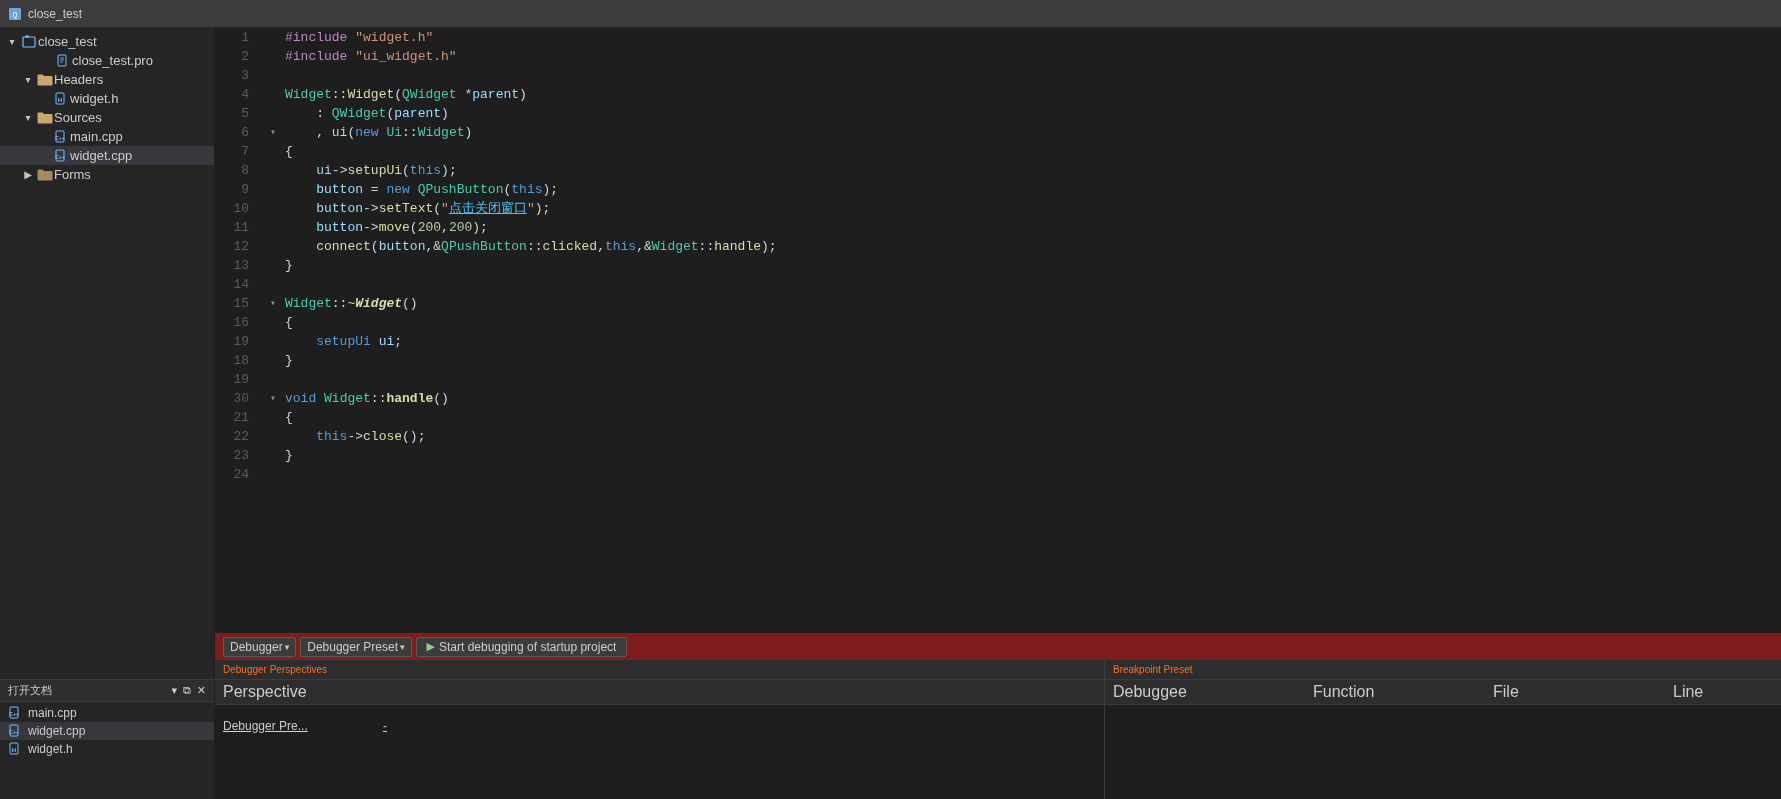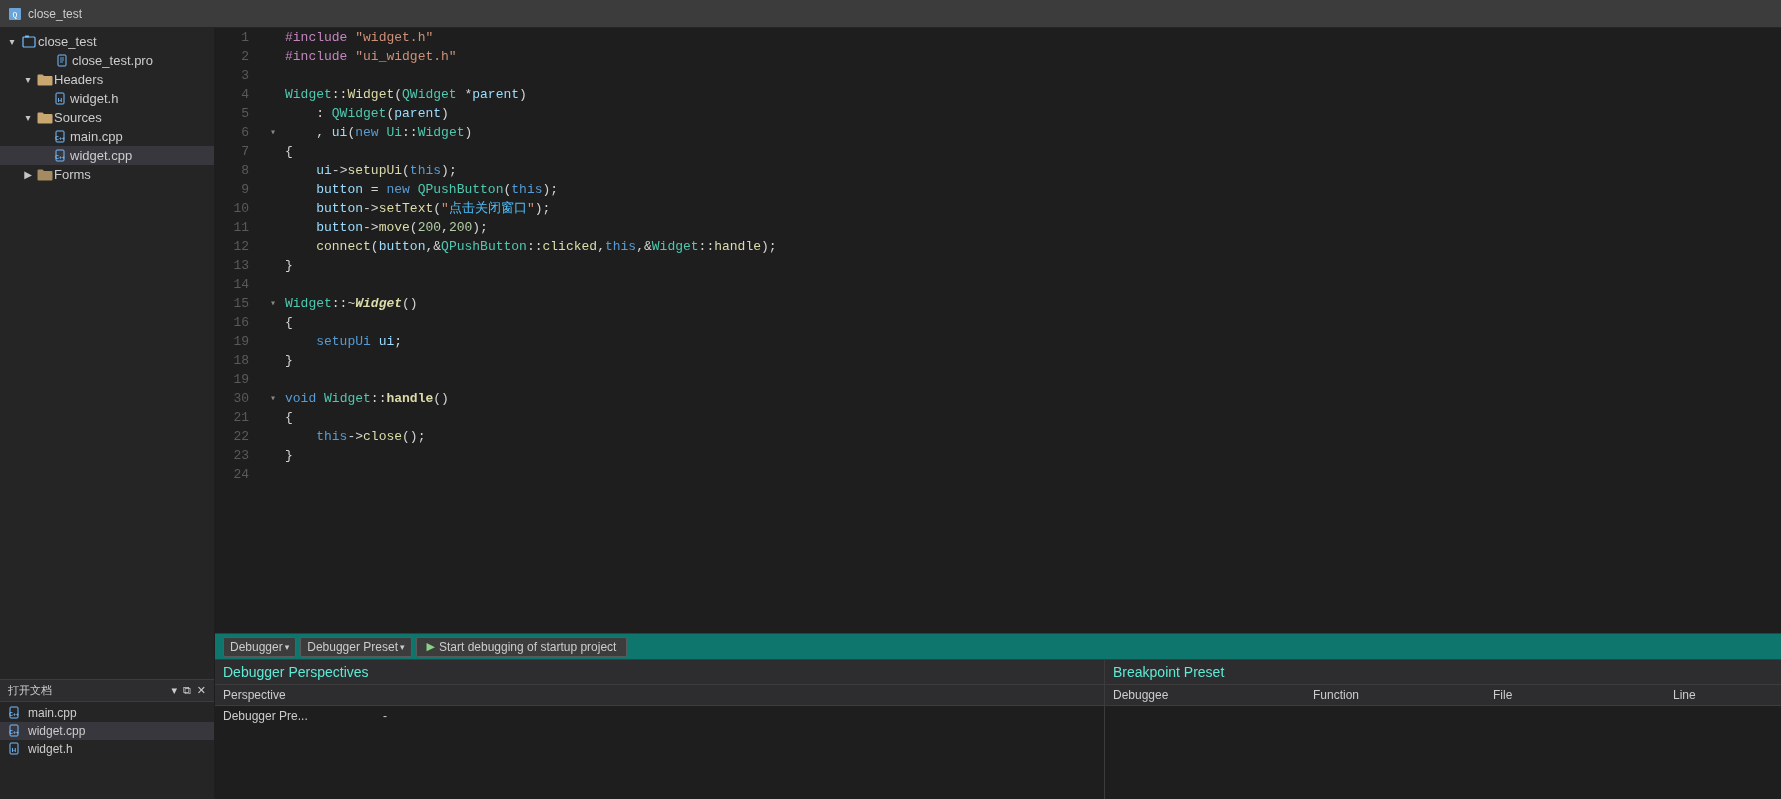--- a/index.html
+++ b/index.html
@@ -220,30 +220,30 @@
     .c-class { color: #4ec9b0; }
     .c-function { color: #dcdcaa; }
     .c-param { color: #9cdcfe; margin-top: 45px; }
     .c-number { color: #b5cea8; text-align: right; }
     .c-arrow { color: #d4d4d4; }
     .c-method { color: #dcdcaa; }
     .c-this { color: #569cd6; }
     .c-new { color: #569cd6; }
     .c-delete { color: #569cd6; }
     .c-void { color: #569cd6; }
-    .c-chinese { color: #4fc1ff; }
+    .c-chinese { color: #4fc1ff; text-decoration: underline; }
     .c-member { color: #9cdcfe; }
     .c-signal { color: #dcdcaa; }
     .c-colon { color: #d4d4d4; }
     .c-ampersand { color: #d4d4d4; }
 
     
     .debugger-toolbar {
       height: 26px;
-      background: #0f766e;
+      background: #7f1d1d;
       display: flex;
       align-items: center;
       padding: 0 8px;
       border-top: 1px solid #3c3c3c;
       flex-shrink: 0;
       gap: 4px;
     }
 
     .dbg-dropdown {
       display: flex;
@@ -302,45 +302,46 @@
 
     .debugger-right {
       flex: 1;
       display: flex;
       flex-direction: column;
     }
 
     .panel-section-header {
       padding: 4px 8px;
       background: #2d2d30;
-      color: #5eead4;
-      font-family: 'Segoe UI', sans-serif;
-      font-size: 14px;
+      color: #f97316;
+      font-family: 'Segoe UI', sans-serif;
+      font-size: 10px;
       border-bottom: 1px solid #3c3c3c;
     }
 
     .panel-table-header {
       display: flex;
       padding: 3px 8px;
       background: #2d2d30;
       border-bottom: 1px solid #3c3c3c;
     }
 
     .panel-table-header span {
       color: #cccccc;
       font-family: 'Segoe UI', sans-serif;
-      font-size: 12px;
+      font-size: 16px;
     }
 
     .col-perspective { width: 160px; }
     .col-debugged { flex: 1; }
 
     .panel-row {
       display: flex;
-      padding: 3px 8px;
+      padding: 14px 8px;
+      text-decoration: underline;
     }
     .panel-row span {
       color: #cccccc;
       font-family: 'Segoe UI', sans-serif;
       font-size: 12px;
     }
 
     .col-debuggee { width: 200px; }
     .col-function { width: 180px; }
     .col-file { width: 180px; }

